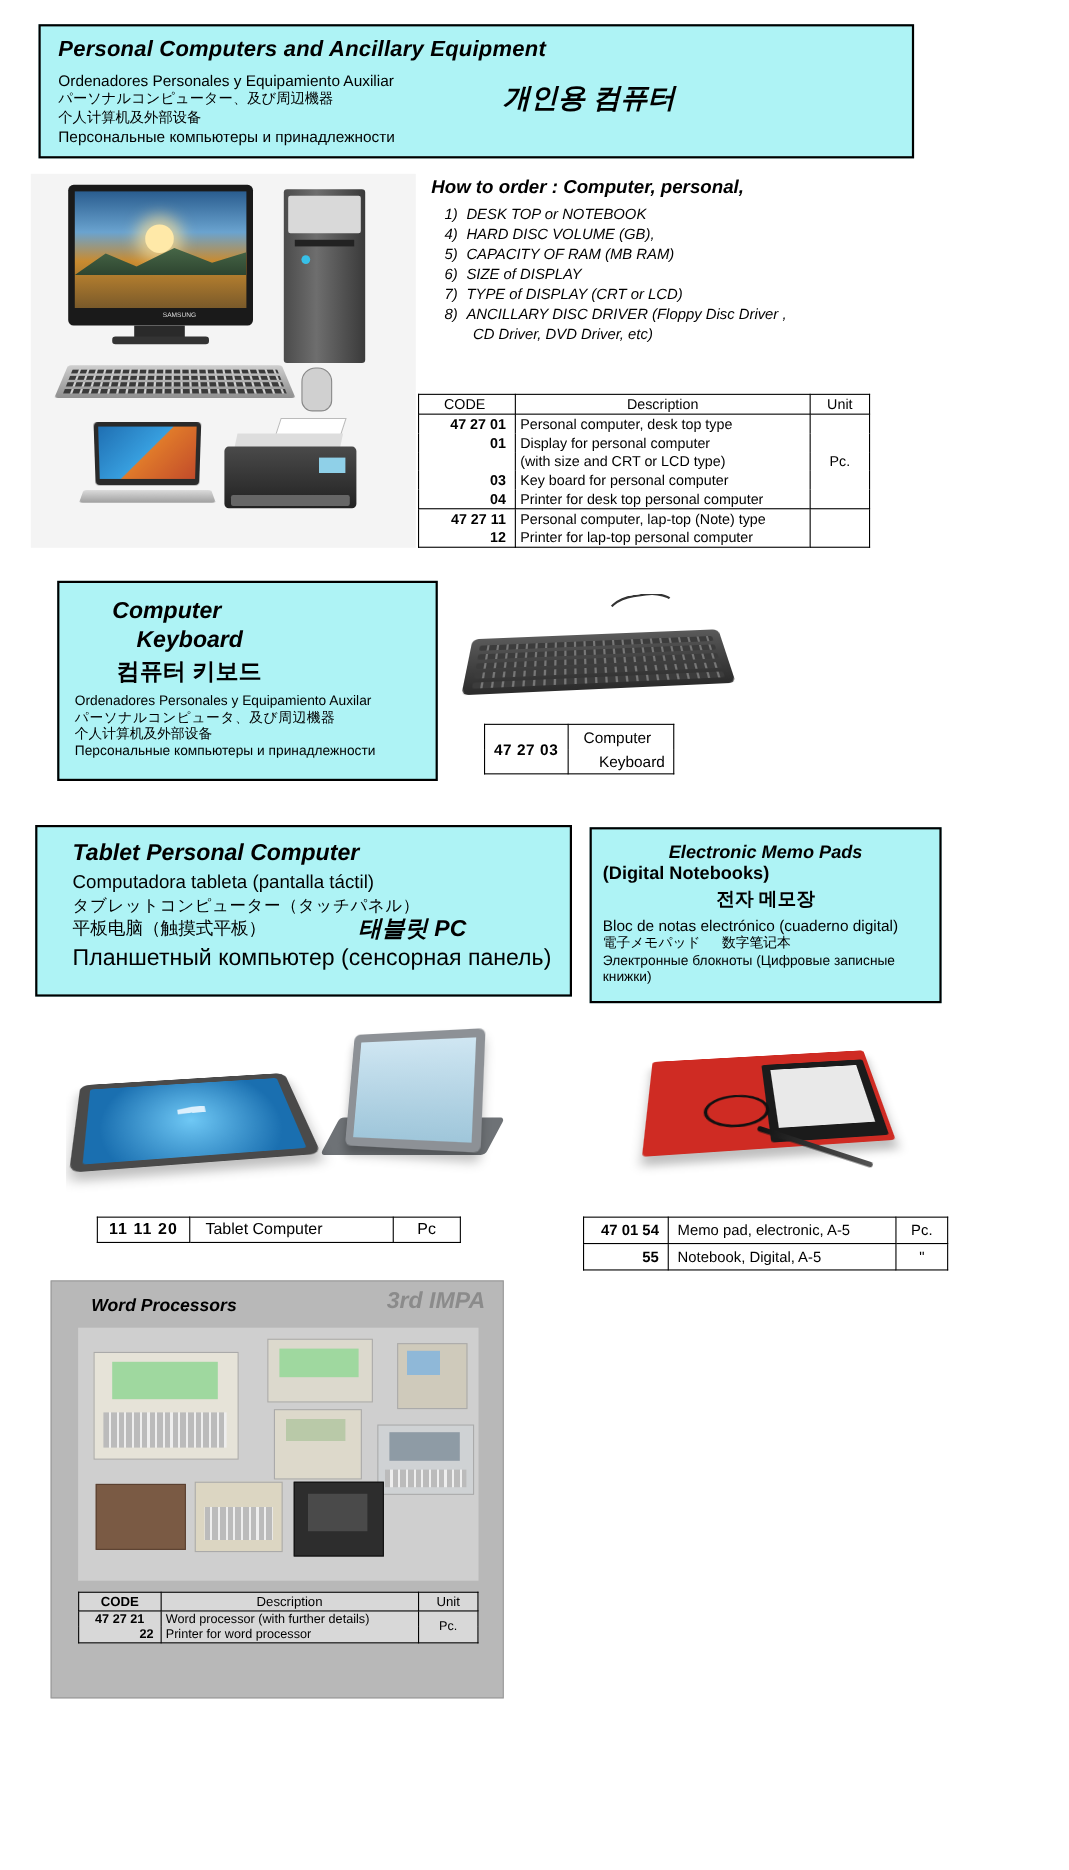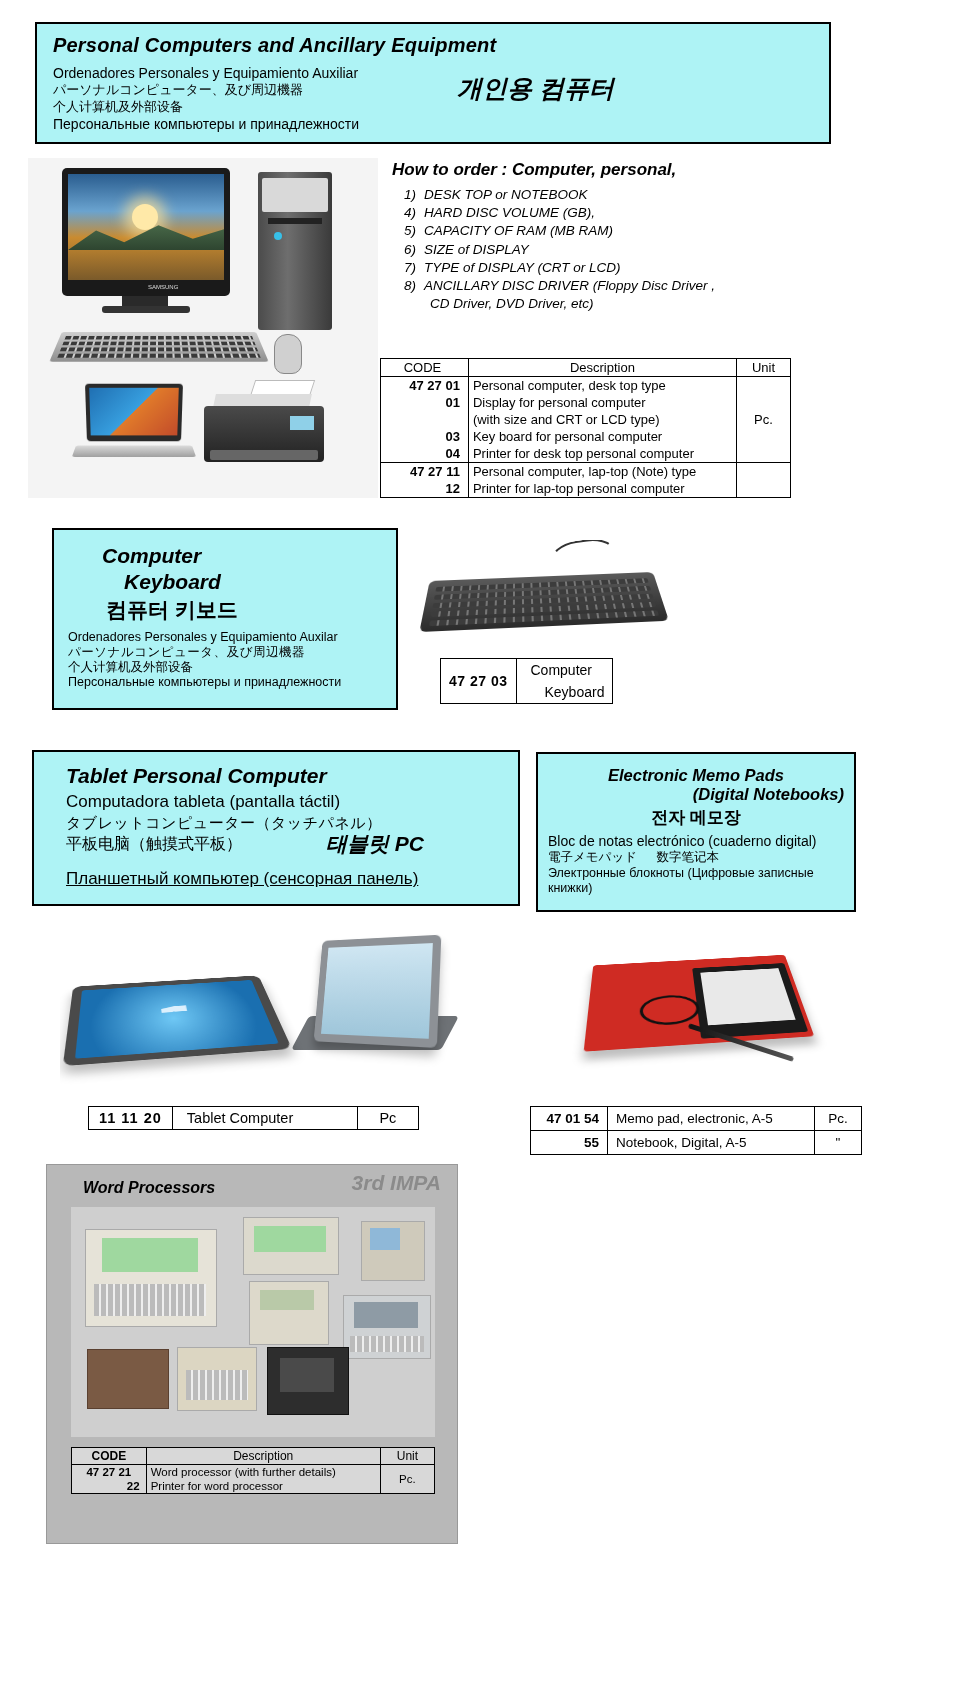--- a/index.html
+++ b/index.html
@@ -116,29 +116,29 @@
   
   #tablet-banner {
     left: 32px; top: 750px; width: 488px; height: 156px;
     padding: 6px 14px;
   }
   #tablet-banner .t1 { font-size: 21px; font-weight: bold; font-style: italic; margin: 6px 0 4px 18px;}
   #tablet-banner .t2 { font-size: 17px; margin: 0 0 2px 18px; }
   #tablet-banner .t3 { font-size: 15px; margin: 0 0 1px 18px; letter-spacing: .5px;}
   #tablet-banner .t4 { font-size: 16px; margin: 0 0 1px 18px; position: relative;}
   #tablet-banner .t4 .kr { position: absolute; left: 260px; top: -4px; font-size: 21px; font-weight: bold; font-style: italic; }
-  #tablet-banner .t5 { font-size: 17px; margin: 14px 0 0 18px; text-decoration: underline; }
+  #tablet-banner .t5 { font-size: 21px; margin: 4px 0 0 18px; }
 
   
   #memo-banner {
     left: 536px; top: 752px; width: 320px; height: 160px;
     padding: 6px 10px;
   }
   #memo-banner .m1 { font-size: 16.5px; font-weight: bold; font-style: italic; text-align: center; margin-top: 6px;}
-  #memo-banner .m2 { font-size: 16.5px; font-weight: bold; font-style: italic; text-align: right;}
+  #memo-banner .m2 { font-size: 16.5px; font-weight: bold; text-align: left;}
   #memo-banner .m3 { font-size: 17px; font-weight: bold; text-align: center; margin: 2px 0 4px;}
   #memo-banner .m4 { font-size: 14px; }
   #memo-banner .m5 { font-size: 12.5px; }
   #memo-banner .m6 { font-size: 12.5px; line-height: 15px;}
 
   
   #tablet-photo { left: 60px; top: 930px; width: 420px; height: 160px; }
   #tablet-table {
     left: 88px; top: 1106px;
     border-collapse: collapse;

